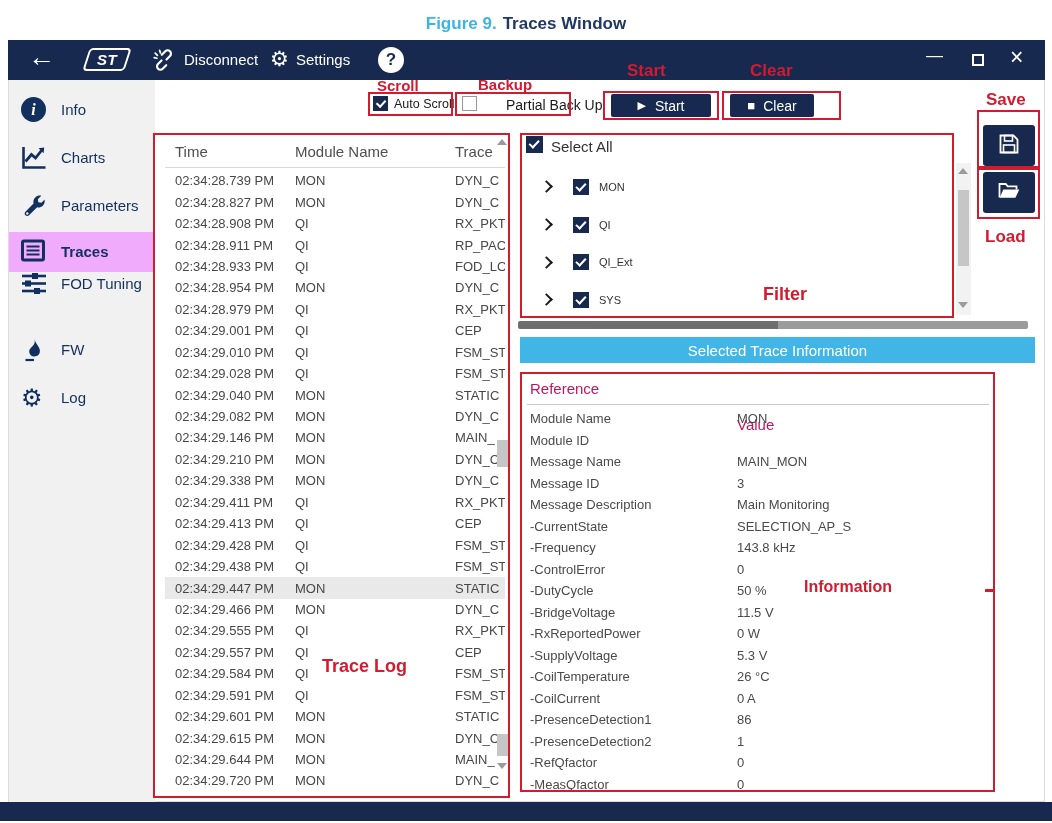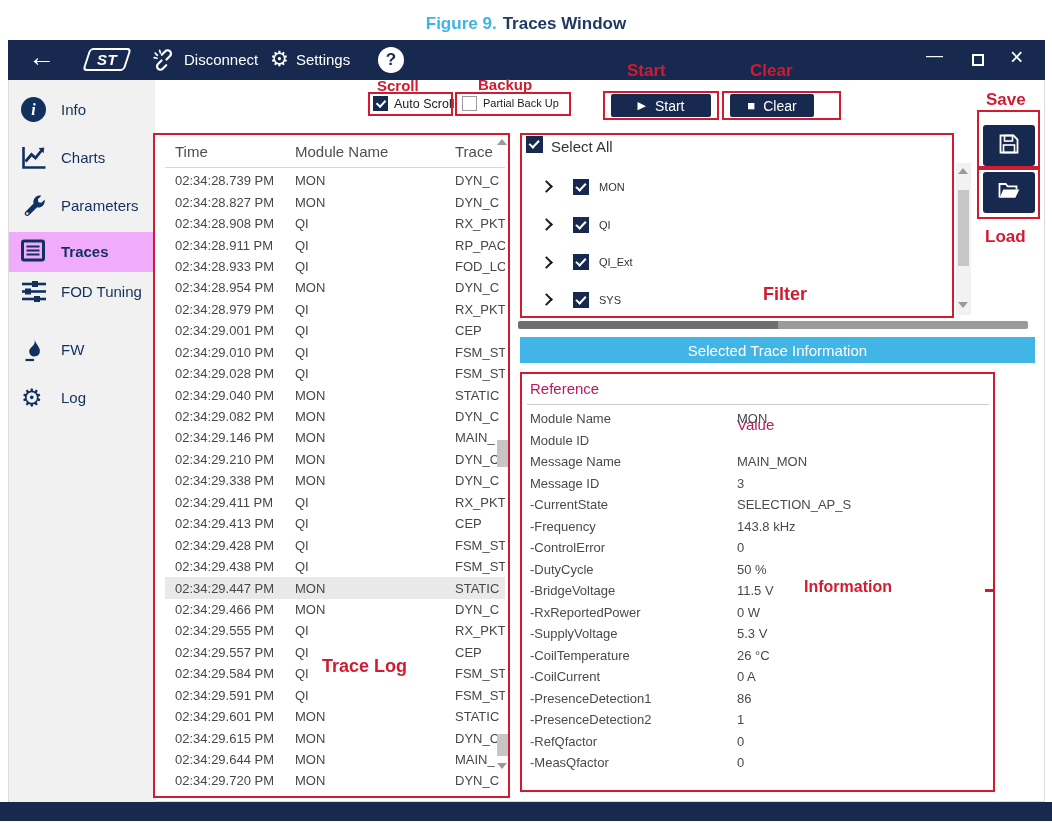--- a/index.html
+++ b/index.html
@@ -29,39 +29,39 @@
   #tb-max{left:964px;top:14px;width:12px;height:12px;border:2px solid #fff;box-sizing:border-box;}
   #tb-close{left:1002px;top:4px;font-size:23px;}
 
   
   #sidebar{left:9px;top:80px;width:146px;height:722px;background:#F1F1F1;}
   .side-item{position:absolute;left:0;width:146px;height:40px;color:#12305E;cursor:pointer;}
   .side-item .s-icon{position:absolute;left:12px;top:7px;width:26px;height:26px;}
   .side-item .s-label{position:absolute;left:52px;top:11px;font-size:15px;}
   .side-item.active{background:#f0abfc;}
   .side-item.active .s-label{font-weight:bold;}
-  #si-0{top:10px;} #si-1{top:58px;} #si-2{top:106px;} #si-3{top:152px;} #si-4{top:192px;padding-left:17px;} #si-5{top:250px;} #si-6{top:298px;}
+  #si-0{top:10px;} #si-1{top:58px;} #si-2{top:106px;} #si-3{top:152px;} #si-4{top:184px;padding-left:17px;} #si-5{top:250px;} #si-6{top:298px;}
   .info-badge{display:flex;width:25px;height:25px;border-radius:50%;background:#12305E;color:#fff;
               align-items:center;justify-content:center;font-weight:bold;font-style:italic;font-size:16px;
               font-family:"Liberation Serif",serif;}
   .gear-glyph{font-size:24px;color:#12305E;line-height:26px;}
 
   
   .ann-box{border:2px solid #D21B2F;pointer-events:none;box-sizing:border-box;}
   .ann-label{color:#D21B2F;font-weight:bold;pointer-events:none;white-space:nowrap;}
 
   
   .cb{box-sizing:border-box;background:#fff;border:1.5px solid #9a9a9a;position:absolute;}
   .cb.checked{background:#17294E;border-color:#17294E;}
   .cb.checked::after{content:'';position:absolute;left:29%;top:8%;width:28%;height:56%;
                      border:solid #fff;border-width:0 2px 2px 0;transform:rotate(43deg);}
   #cb-autoscroll{left:373px;top:96px;width:15px;height:15px;}
   #lb-autoscroll{left:394px;top:97px;font-size:12.5px;color:#1b1b1b;}
   #cb-partial{left:462px;top:96px;width:15px;height:15px;}
-  #lb-partial{left:483px;top:97px;font-size:11px;color:#1b1b1b;}
+  #lb-partial{left:506px;top:97px;font-size:14px;color:#1b1b1b;}
   .navy-btn{background:#17294E;color:#fff;border-radius:2px;display:flex;align-items:center;justify-content:center;cursor:pointer;}
   #btn-start{left:611px;top:94px;width:100px;height:23px;gap:9px;font-size:14px;}
   #btn-clear{left:730px;top:94px;width:84px;height:23px;gap:8px;font-size:14px;}
   .play-glyph{font-size:11px;line-height:1;} .stop-glyph{font-size:13px;line-height:1;}
   #btn-save{left:983px;top:125px;width:52px;height:41px;border-radius:3px;}
   #btn-load{left:983px;top:172px;width:52px;height:41px;border-radius:3px;}
 
   
   #tl-header{left:165px;top:139px;width:340px;height:24px;display:flex;align-items:center;padding-left:10px;
              box-sizing:border-box;font-size:15px;color:#4f4f4f;}
@@ -484,20 +484,24 @@
       <div class="i-row">
         <span class="r">Message Name</span>
         <span class="v">MAIN_MON</span>
       </div>
 
       <div class="i-row">
         <span class="r">Message ID</span>
         <span class="v">3</span>
       </div>
 
+      <div class="i-row">
+        <span class="r">Message Description</span>
+        <span class="v">Main Monitoring</span>
+      </div>
 
       <div class="i-row">
         <span class="r">-CurrentState</span>
         <span class="v">SELECTION_AP_S</span>
       </div>
 
       <div class="i-row">
         <span class="r">-Frequency</span>
         <span class="v">143.8 kHz</span>
       </div>

